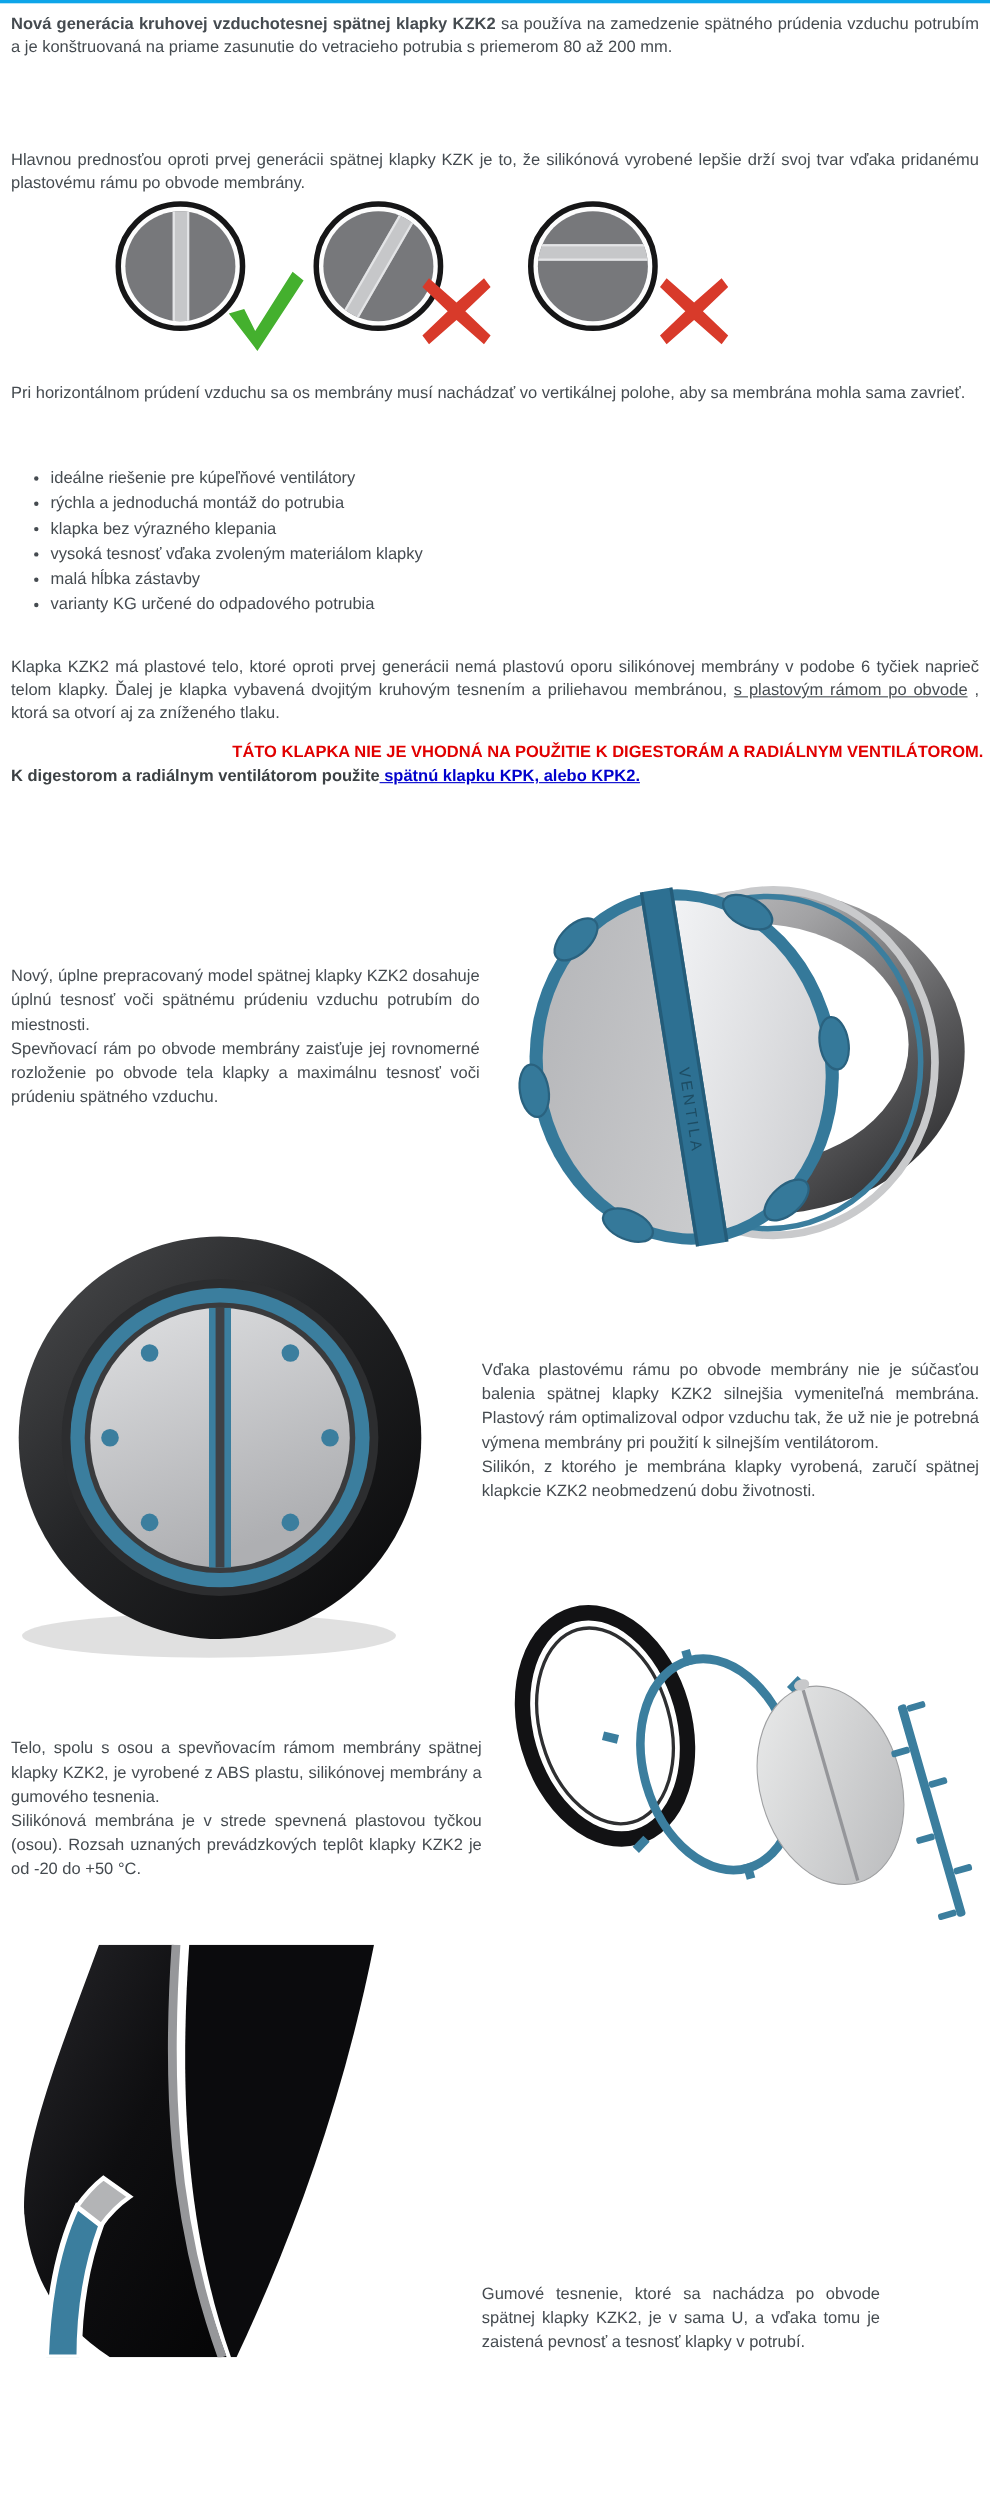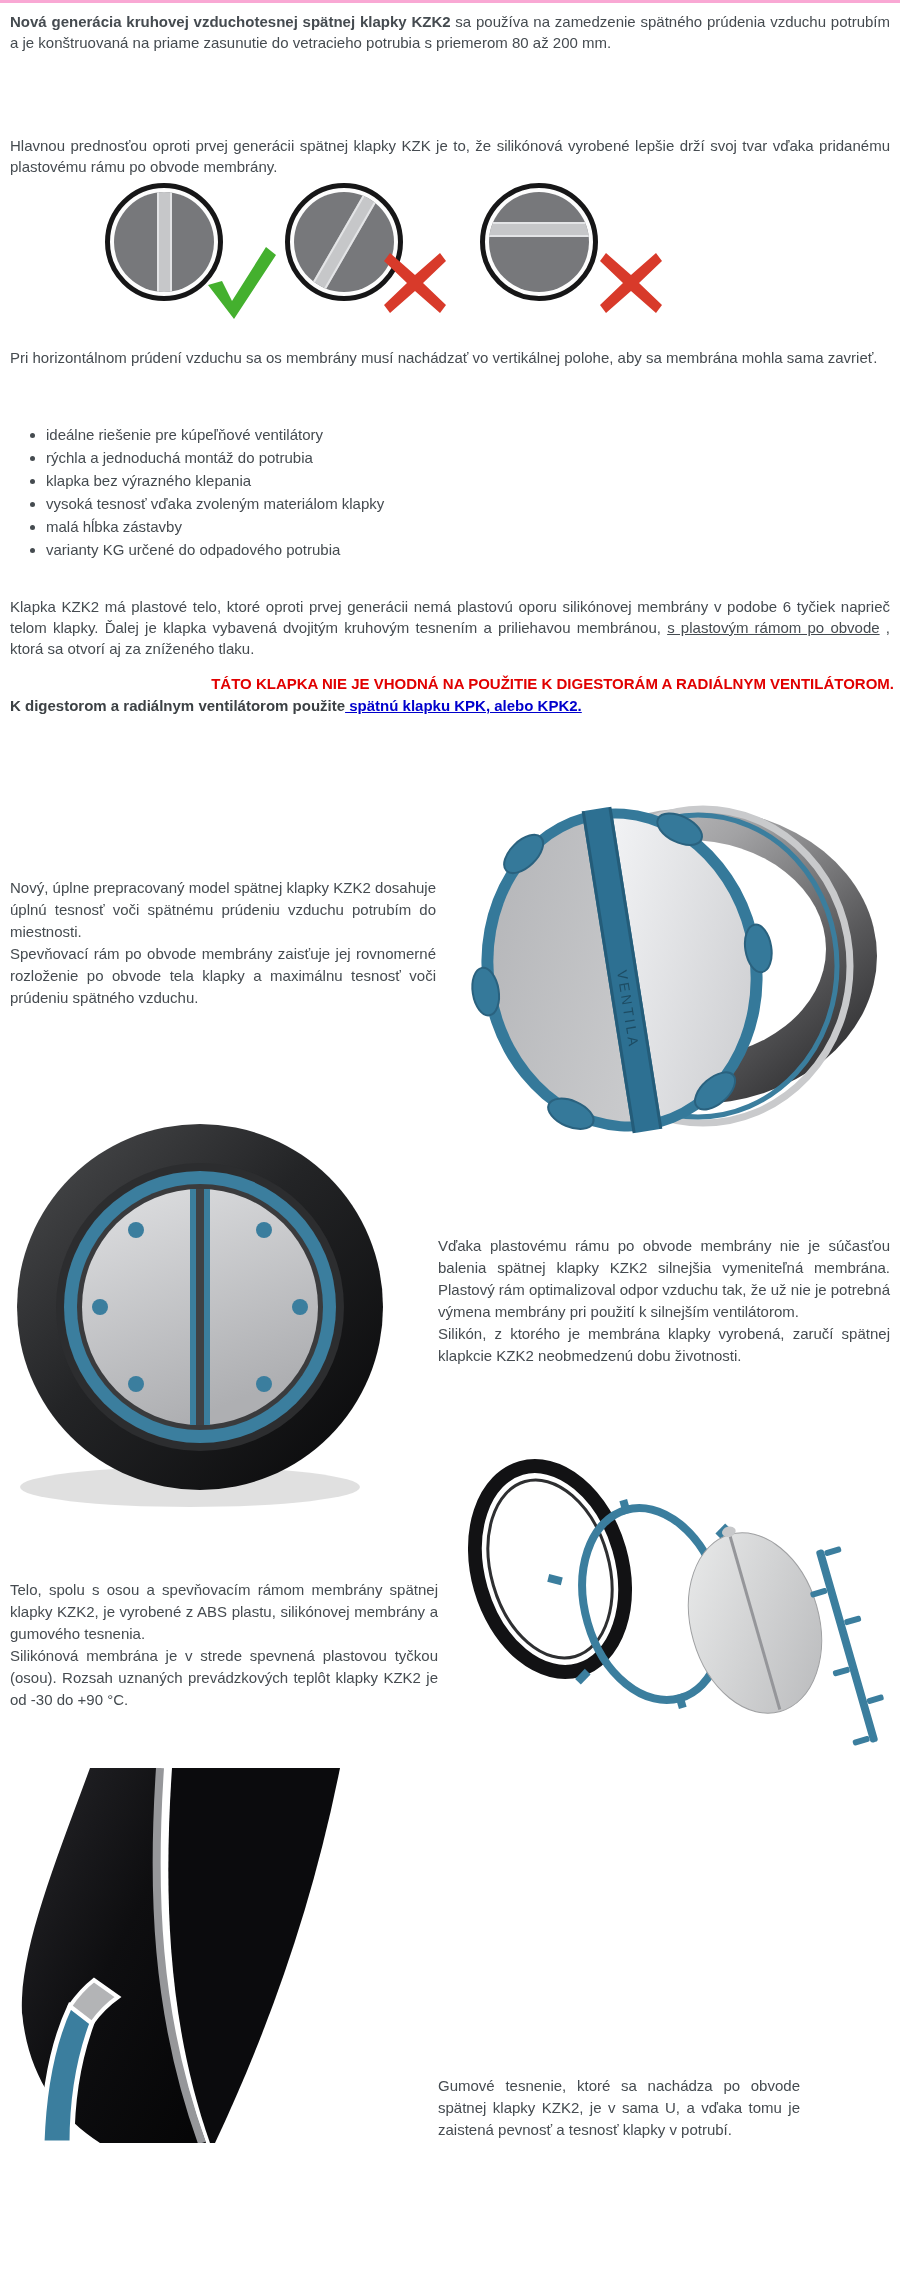--- a/index.html
+++ b/index.html
@@ -1,18 +1,18 @@
 <!DOCTYPE html>
 <html><head>
 <meta charset="utf-8">
 <style>
   html,body{margin:0;padding:0;background:#ffffff;}
   .page{
     position:relative;width:900px;height:2284px;margin:0 auto;background:#ffffff;
-    border-top:3px solid #f9a8d4;box-sizing:border-box;overflow:hidden;
+    border-top:3px solid #0ea5e9;box-sizing:border-box;overflow:hidden;
     font-family:"Liberation Sans",sans-serif;color:#454b50;
   }
   .txt{position:absolute;font-size:15px;line-height:21px;text-align:justify;color:#454b50;}
   .blk{line-height:22px;}
   .b{font-weight:bold;}
   .p1{left:10px;top:8px;width:880px;}
   .p2{left:10px;top:132px;width:880px;}
   .p3{left:10px;top:344px;width:880px;}
   .bullets{position:absolute;left:14px;top:420px;width:860px;font-size:15px;}
   .bullets ul{margin:0;padding:0 0 0 32px;}
@@ -168,21 +168,21 @@
     </g>
   </svg>
 
   <div class="txt blk sec3t">
     <div>Vďaka plastovému rámu po obvode membrány nie je súčasťou balenia spätnej klapky KZK2 silnejšia vymeniteľná membrána. Plastový rám optimalizoval odpor vzduchu tak, že už nie je potrebná výmena membrány pri použití k silnejším ventilátorom.</div>
     <div>Silikón, z ktorého je membrána klapky vyrobená, zaručí spätnej klapkcie KZK2 neobmedzenú dobu životnosti.</div>
   </div>
 
   <div class="txt blk sec4t">
     <div>Telo, spolu s osou a spevňovacím rámom membrány spätnej klapky KZK2, je vyrobené z ABS plastu, silikónovej membrány a gumového tesnenia.</div>
-    <div>Silikónová membrána je v strede spevnená plastovou tyčkou (osou). Rozsah uznaných prevádzkových teplôt klapky KZK2 je od -30 do +90 °C.</div>
+    <div>Silikónová membrána je v strede spevnená plastovou tyčkou (osou). Rozsah uznaných prevádzkových teplôt klapky KZK2 je od -20 do +50 °C.</div>
   </div>
 
   <svg class="img" style="left:455px;top:1438px;" width="445" height="330" viewBox="0 0 445 330">
     <defs>
       <linearGradient id="memE" x1="0" y1="0" x2="1" y2="1">
         <stop offset="0" stop-color="#eceded"></stop>
           <stop offset="1" stop-color="#b7b8ba"></stop>
       </linearGradient>
     </defs>
     <g transform="translate(95,128) rotate(-16)">

